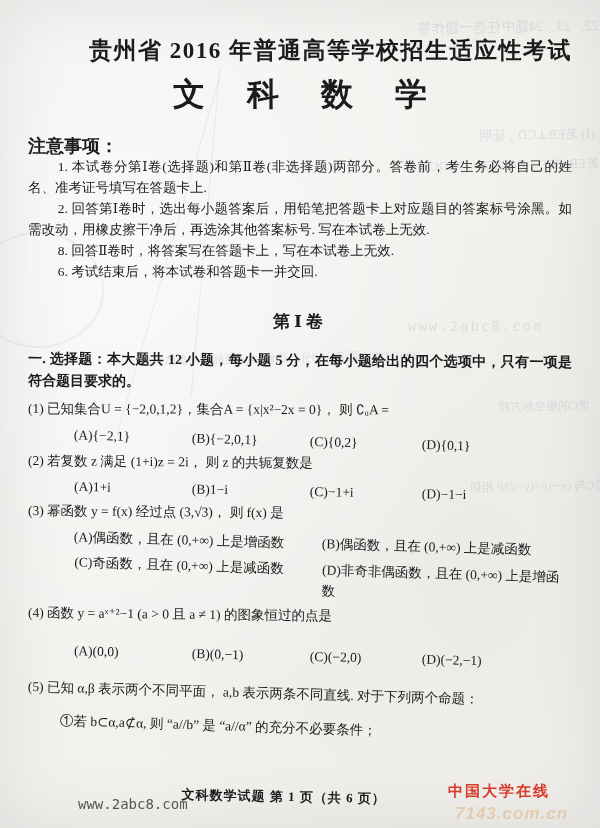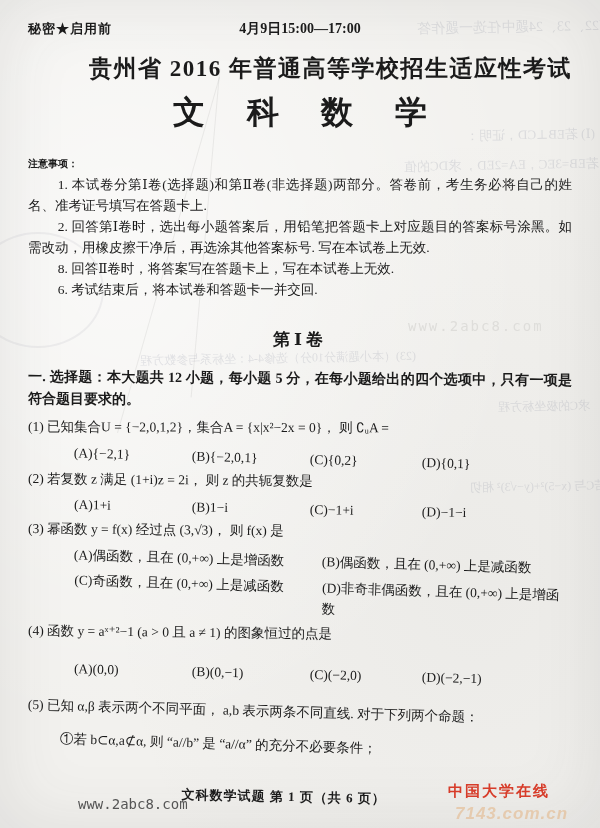--- a/index.html
+++ b/index.html
@@ -15,21 +15,21 @@
     overflow:hidden;
     font-family:"Liberation Serif","DejaVu Serif",serif;
     color:#1b1b1b;
   }
   .content{position:absolute;inset:0;padding:20px 28px 0 28px;z-index:3;}
   .hdr{display:grid;grid-template-columns:1fr 1.3fr 1fr;align-items:baseline;}
   .secret{font-weight:bold;font-size:13px;letter-spacing:1px;}
   .dt{font-size:14px;text-align:center;font-weight:600;}
   .title1{margin-top:16px;text-align:right;font-size:23px;font-weight:600;letter-spacing:1.5px;line-height:30px;}
   .title2{margin-top:6px;text-align:center;font-size:32px;font-weight:bold;letter-spacing:17px;line-height:44px;text-indent:17px;}
-  .notice-h{margin-top:20px;font-size:10px;font-weight:bold;line-height:20px;}
+  .notice-h{margin-top:20px;font-size:18px;font-weight:bold;line-height:20px;}
   p{margin:0;}
   .nitem{font-size:13.5px;line-height:21px;text-indent:2.2em;text-align:justify;}
   .sec-title{margin-top:26px;text-align:center;font-size:17px;font-weight:bold;line-height:28px;letter-spacing:4px;}
   .instr{margin-top:12px;font-size:14px;font-weight:bold;line-height:22px;text-align:justify;transform:rotate(0.4deg);transform-origin:left center;}
   .qstem{font-size:13.5px;line-height:21px;transform-origin:left center;}
   .opts{display:flex;font-size:13.5px;line-height:21px;padding-left:46px;transform-origin:left center;}
   .opts .o1{width:118px;}
   .opts .o2{width:118px;}
   .opts .o3{width:112px;}
   .opts3{display:grid;grid-template-columns:248px auto;font-size:13.5px;line-height:21px;padding-left:46px;transform-origin:left center;}
@@ -71,25 +71,20 @@
   <div class="bleed flip" style="top:18px;right:-55px;font-size:14px;" data-bind="bleedthrough.items.0">考生在第22、23、24题中任选一题作答</div>
   <div class="bleed flip" style="top:126px;right:5px;" data-bind="bleedthrough.items.1">(Ⅰ) 若EB⊥CD，证明：</div>
   <div class="bleed flip" style="top:156px;right:-20px;" data-bind="bleedthrough.items.2">(Ⅱ) 若EB=3EC，EA=2ED， 求DC的值</div>
   <div class="bleed flip" style="top:350px;left:140px;font-size:12px;" data-bind="bleedthrough.items.3">(23)（本小题满分10分）选修4-4：坐标系与参数方程</div>
   <div class="bleed flip" style="top:478px;right:-25px;font-size:12px;" data-bind="bleedthrough.items.4">(Ⅱ) 若C与 (x−5)²+(y−√3)² 相切</div>
   <div class="bleed flip" style="top:398px;right:10px;font-size:12px;" data-bind="bleedthrough.items.5">求C的极坐标方程</div>
 
   <div class="wm-inline" data-bind="watermarks.inline_site">www.2abc8.com</div>
 
   <div class="content">
-    <div class="hdr">
-      <span class="secret" data-bind="page.classification">秘密★启用前</span>
-      <span class="dt" data-bind="page.datetime">4月9日15:00—17:00</span>
-      <span></span>
-    </div>
 
     <div class="title1" data-bind="page.title_line1">贵州省 2016 年普通高等学校招生适应性考试</div>
     <div class="title2" data-bind="page.title_line2">文 科 数 学</div>
 
     <div class="notice-h" data-bind="notice.heading">注意事项：</div>
     <p class="nitem" data-bind="notice.items.0">1. 本试卷分第Ⅰ卷(选择题)和第Ⅱ卷(非选择题)两部分。答卷前，考生务必将自己的姓名、准考证号填写在答题卡上.</p>
     <p class="nitem" data-bind="notice.items.1">2. 回答第Ⅰ卷时，选出每小题答案后，用铅笔把答题卡上对应题目的答案标号涂黑。如需改动，用橡皮擦干净后，再选涂其他答案标号. 写在本试卷上无效.</p>
     <p class="nitem" data-bind="notice.items.2">8. 回答Ⅱ卷时，将答案写在答题卡上，写在本试卷上无效.</p>
     <p class="nitem" data-bind="notice.items.3">6. 考试结束后，将本试卷和答题卡一并交回.</p>
 

